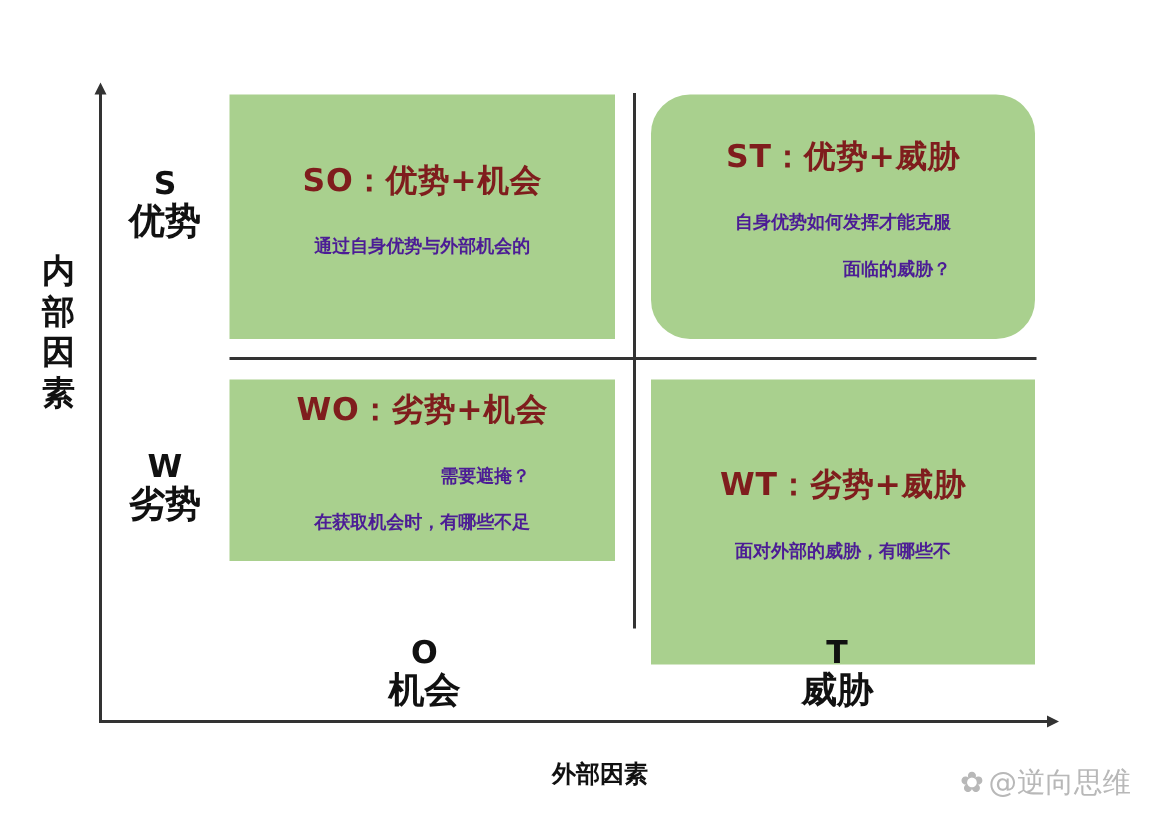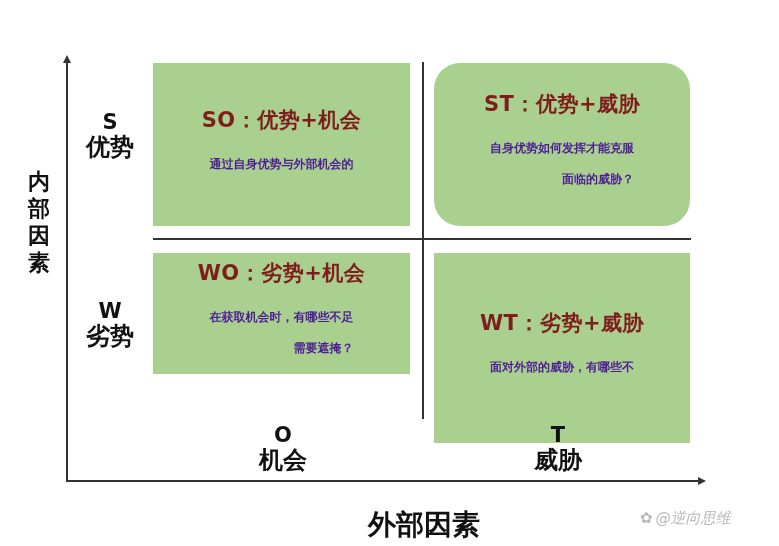--- a/index.html
+++ b/index.html
@@ -10,22 +10,22 @@
   .box { position: absolute; background: #a9d08e; box-sizing: border-box;
          display: flex; flex-direction: column; align-items: center; justify-content: center; }
   .box-title { color: #7f1d1d; font-weight: bold; font-size: 21px; letter-spacing: 0.5px;
                line-height: 1; margin-bottom: 18px; white-space: nowrap; }
   .box-body { color: #4c1d95; font-weight: bold; font-size: 12px; line-height: 31px;
               text-align: right; white-space: nowrap; }
   .axis-label { color: #111; font-weight: bold; text-align: center; line-height: 1.15; }
   .side-label { font-size: 24px; }
   .letter { font-size: 21px; }
   .vtitle { font-size: 22px; font-weight: bold; color: #111; line-height: 27px; width: 26px; text-align: center; }
-  .htitle { font-size: 28px; font-weight: bold; color: #111; white-space: nowrap; }
-  .watermark { color: #b8b8b8; font-size: 15px; white-space: nowrap; font-style: italic; }
+  .htitle { font-size: 16px; font-weight: bold; color: #111; white-space: nowrap; }
+  .watermark { color: #b8b8b8; font-size: 19px; white-space: nowrap; }
   .arrow-up { position: absolute; width: 0; height: 0;
               border-left: 4px solid transparent; border-right: 4px solid transparent;
               border-bottom: 8px solid #333; }
   .arrow-right { position: absolute; width: 0; height: 0;
               border-top: 4px solid transparent; border-bottom: 4px solid transparent;
               border-left: 8px solid #333; }
 </style>
 </head>
 <body>
 
@@ -64,22 +64,22 @@
   <div class="box-title">ST：优势+威胁</div>
   <div class="box-body">
     <div>自身优势如何发挥才能克服</div>
     <div>面临的威胁？</div>
   </div>
 </div>
 
 <div class="box" style="left:153px; top:253px; width:257px; height:121px;">
   <div class="box-title">WO：劣势+机会</div>
   <div class="box-body">
+    <div>需要遮掩？</div>
     <div>在获取机会时，有哪些不足</div>
-    <div>需要遮掩？</div>
   </div>
 </div>
 
 <div class="box" style="left:434px; top:253px; width:256px; height:190px;">
   <div class="box-title">WT：劣势+威胁</div>
   <div class="box-body">
     <div>面对外部的威胁，有哪些不</div>
   </div>
 </div>
 

